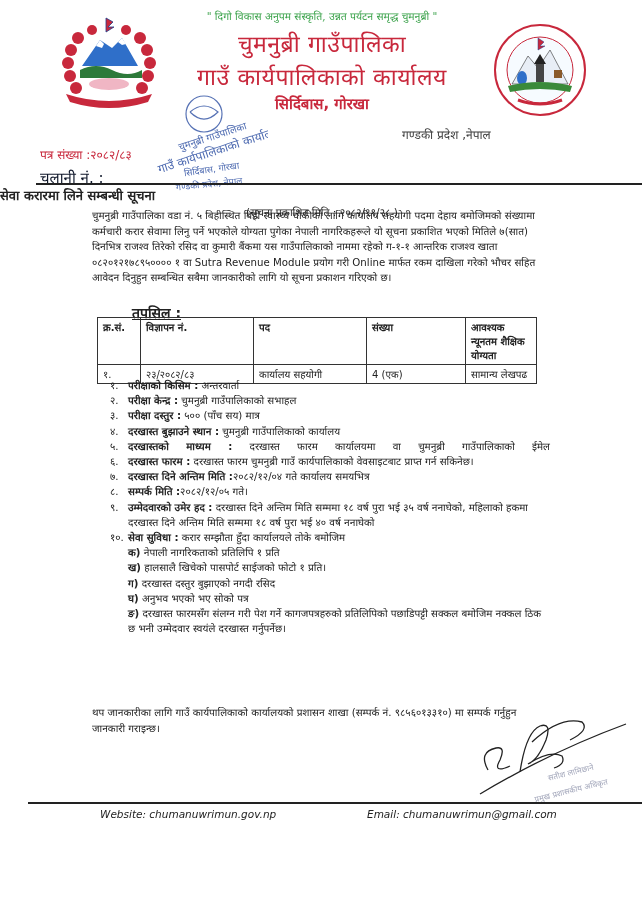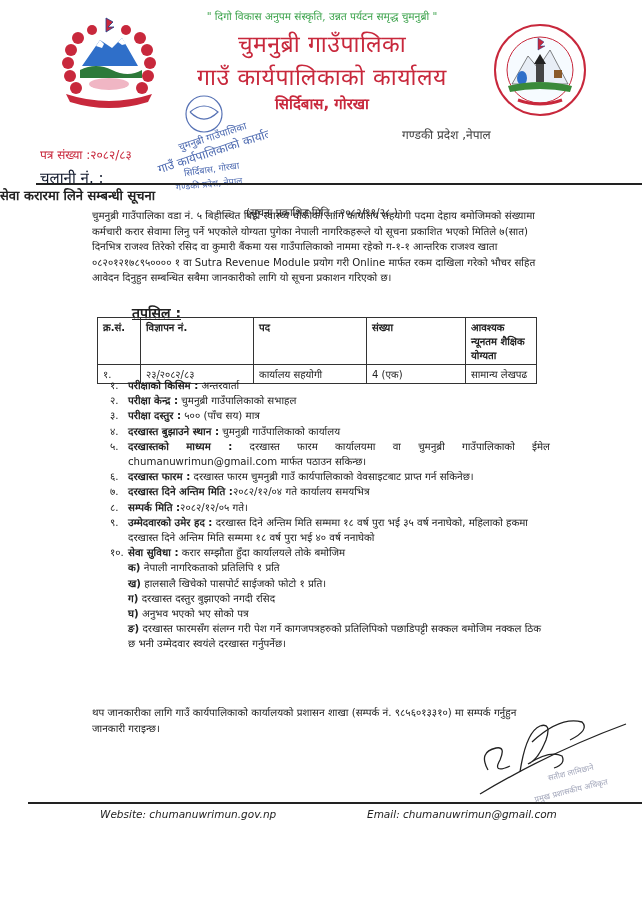--- a/index.html
+++ b/index.html
@@ -169,21 +169,20 @@
       <span class="body"><span class="lbl">परीक्षा दस्तुर :</span><span> ५०० (पाँच सय) मात्र</span></span>
     </div>
   <div class="item">
       <span class="num">४.</span>
       <span class="body"><span class="lbl">दरखास्त बुझाउने स्थान :</span><span> चुमनुब्री गाउँपालिकाको कार्यालय</span></span>
     </div>
   <div class="item">
       <span class="num">५.</span>
       <span class="body">
         <div class="justify"><span class="lbl">दरखास्तको माध्यम :</span><span> दरखास्त फारम कार्यालयमा वा चुमनुब्री गाउँपालिकाको ईमेल</span></div>
-        <div>chumanuwrimun@gmail.com मार्फत पठाउन सकिन्छ।</div>
       </span>
     </div>
   <div class="item">
       <span class="num">६.</span>
       <span class="body"><span class="lbl">दरखास्त फारम :</span><span> दरखास्त फारम चुमनुब्री गाउँ कार्यपालिकाको वेवसाइटबाट प्राप्त गर्न सकिनेछ।</span></span>
     </div>
   <div class="item">
       <span class="num">७.</span>
       <span class="body"><span class="lbl">दरखास्त दिने अन्तिम मिति :</span><span>२०८२/१२/०४ गते कार्यालय समयभित्र</span></span>
     </div>

